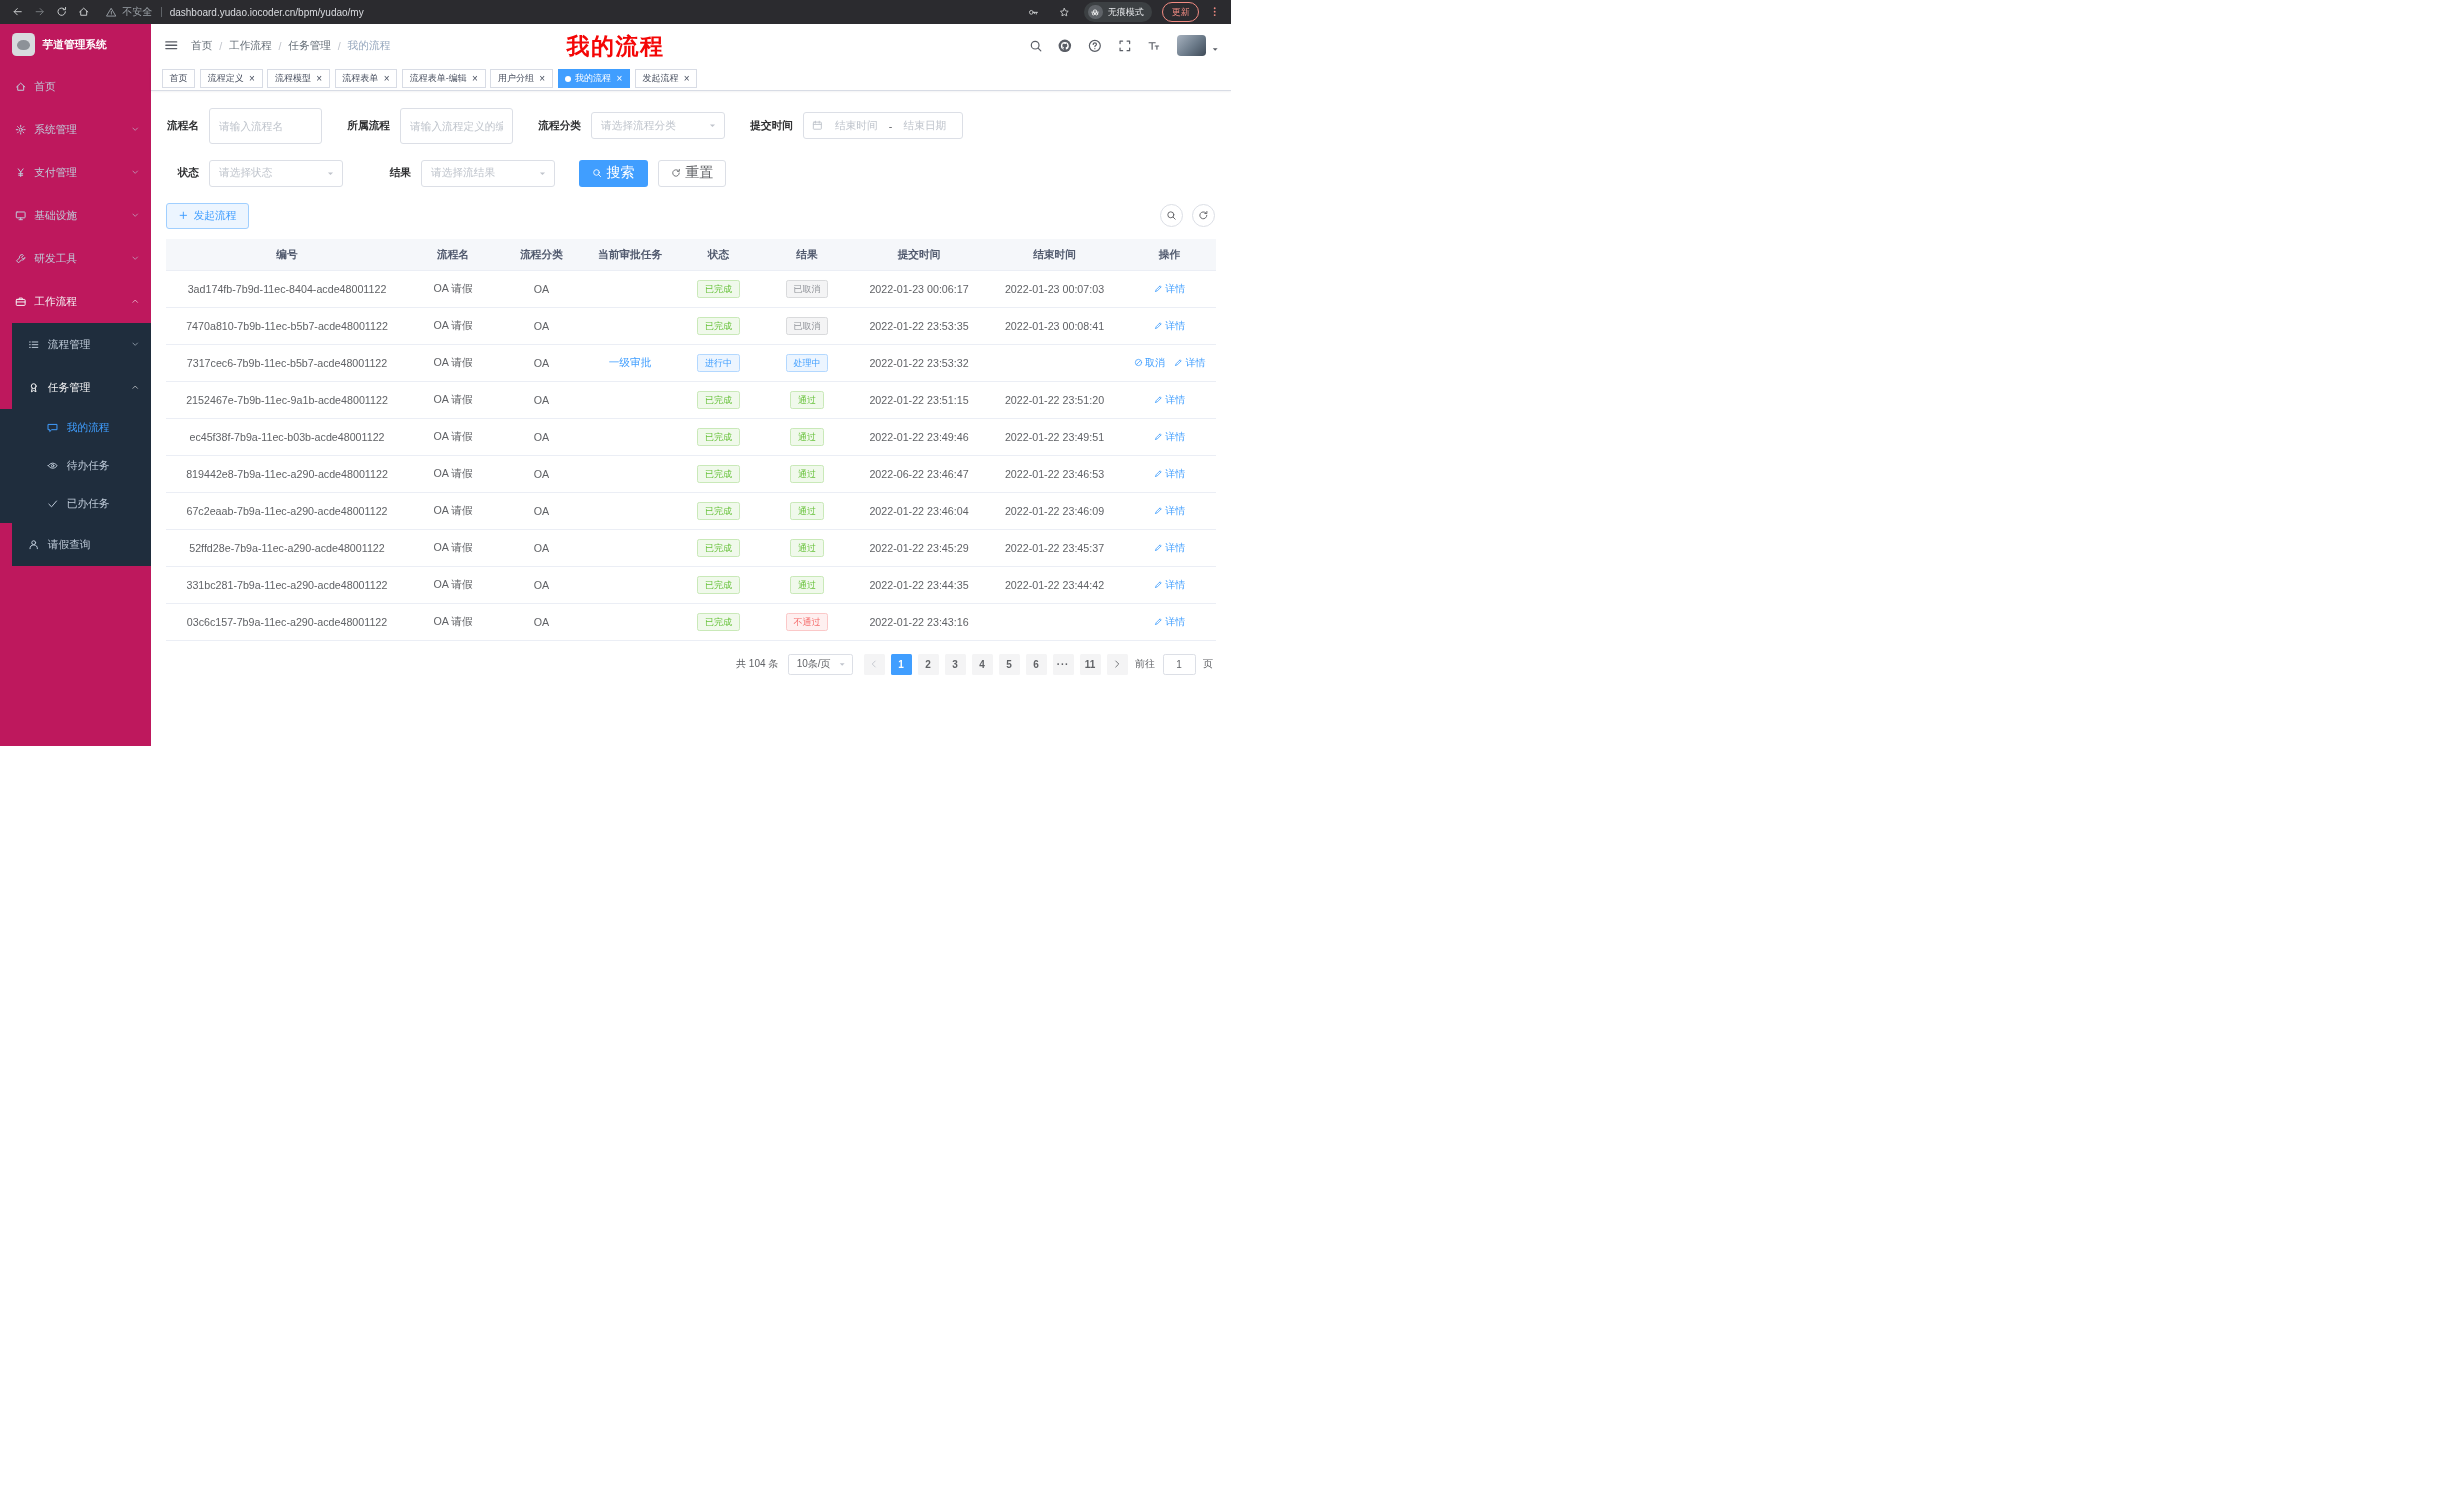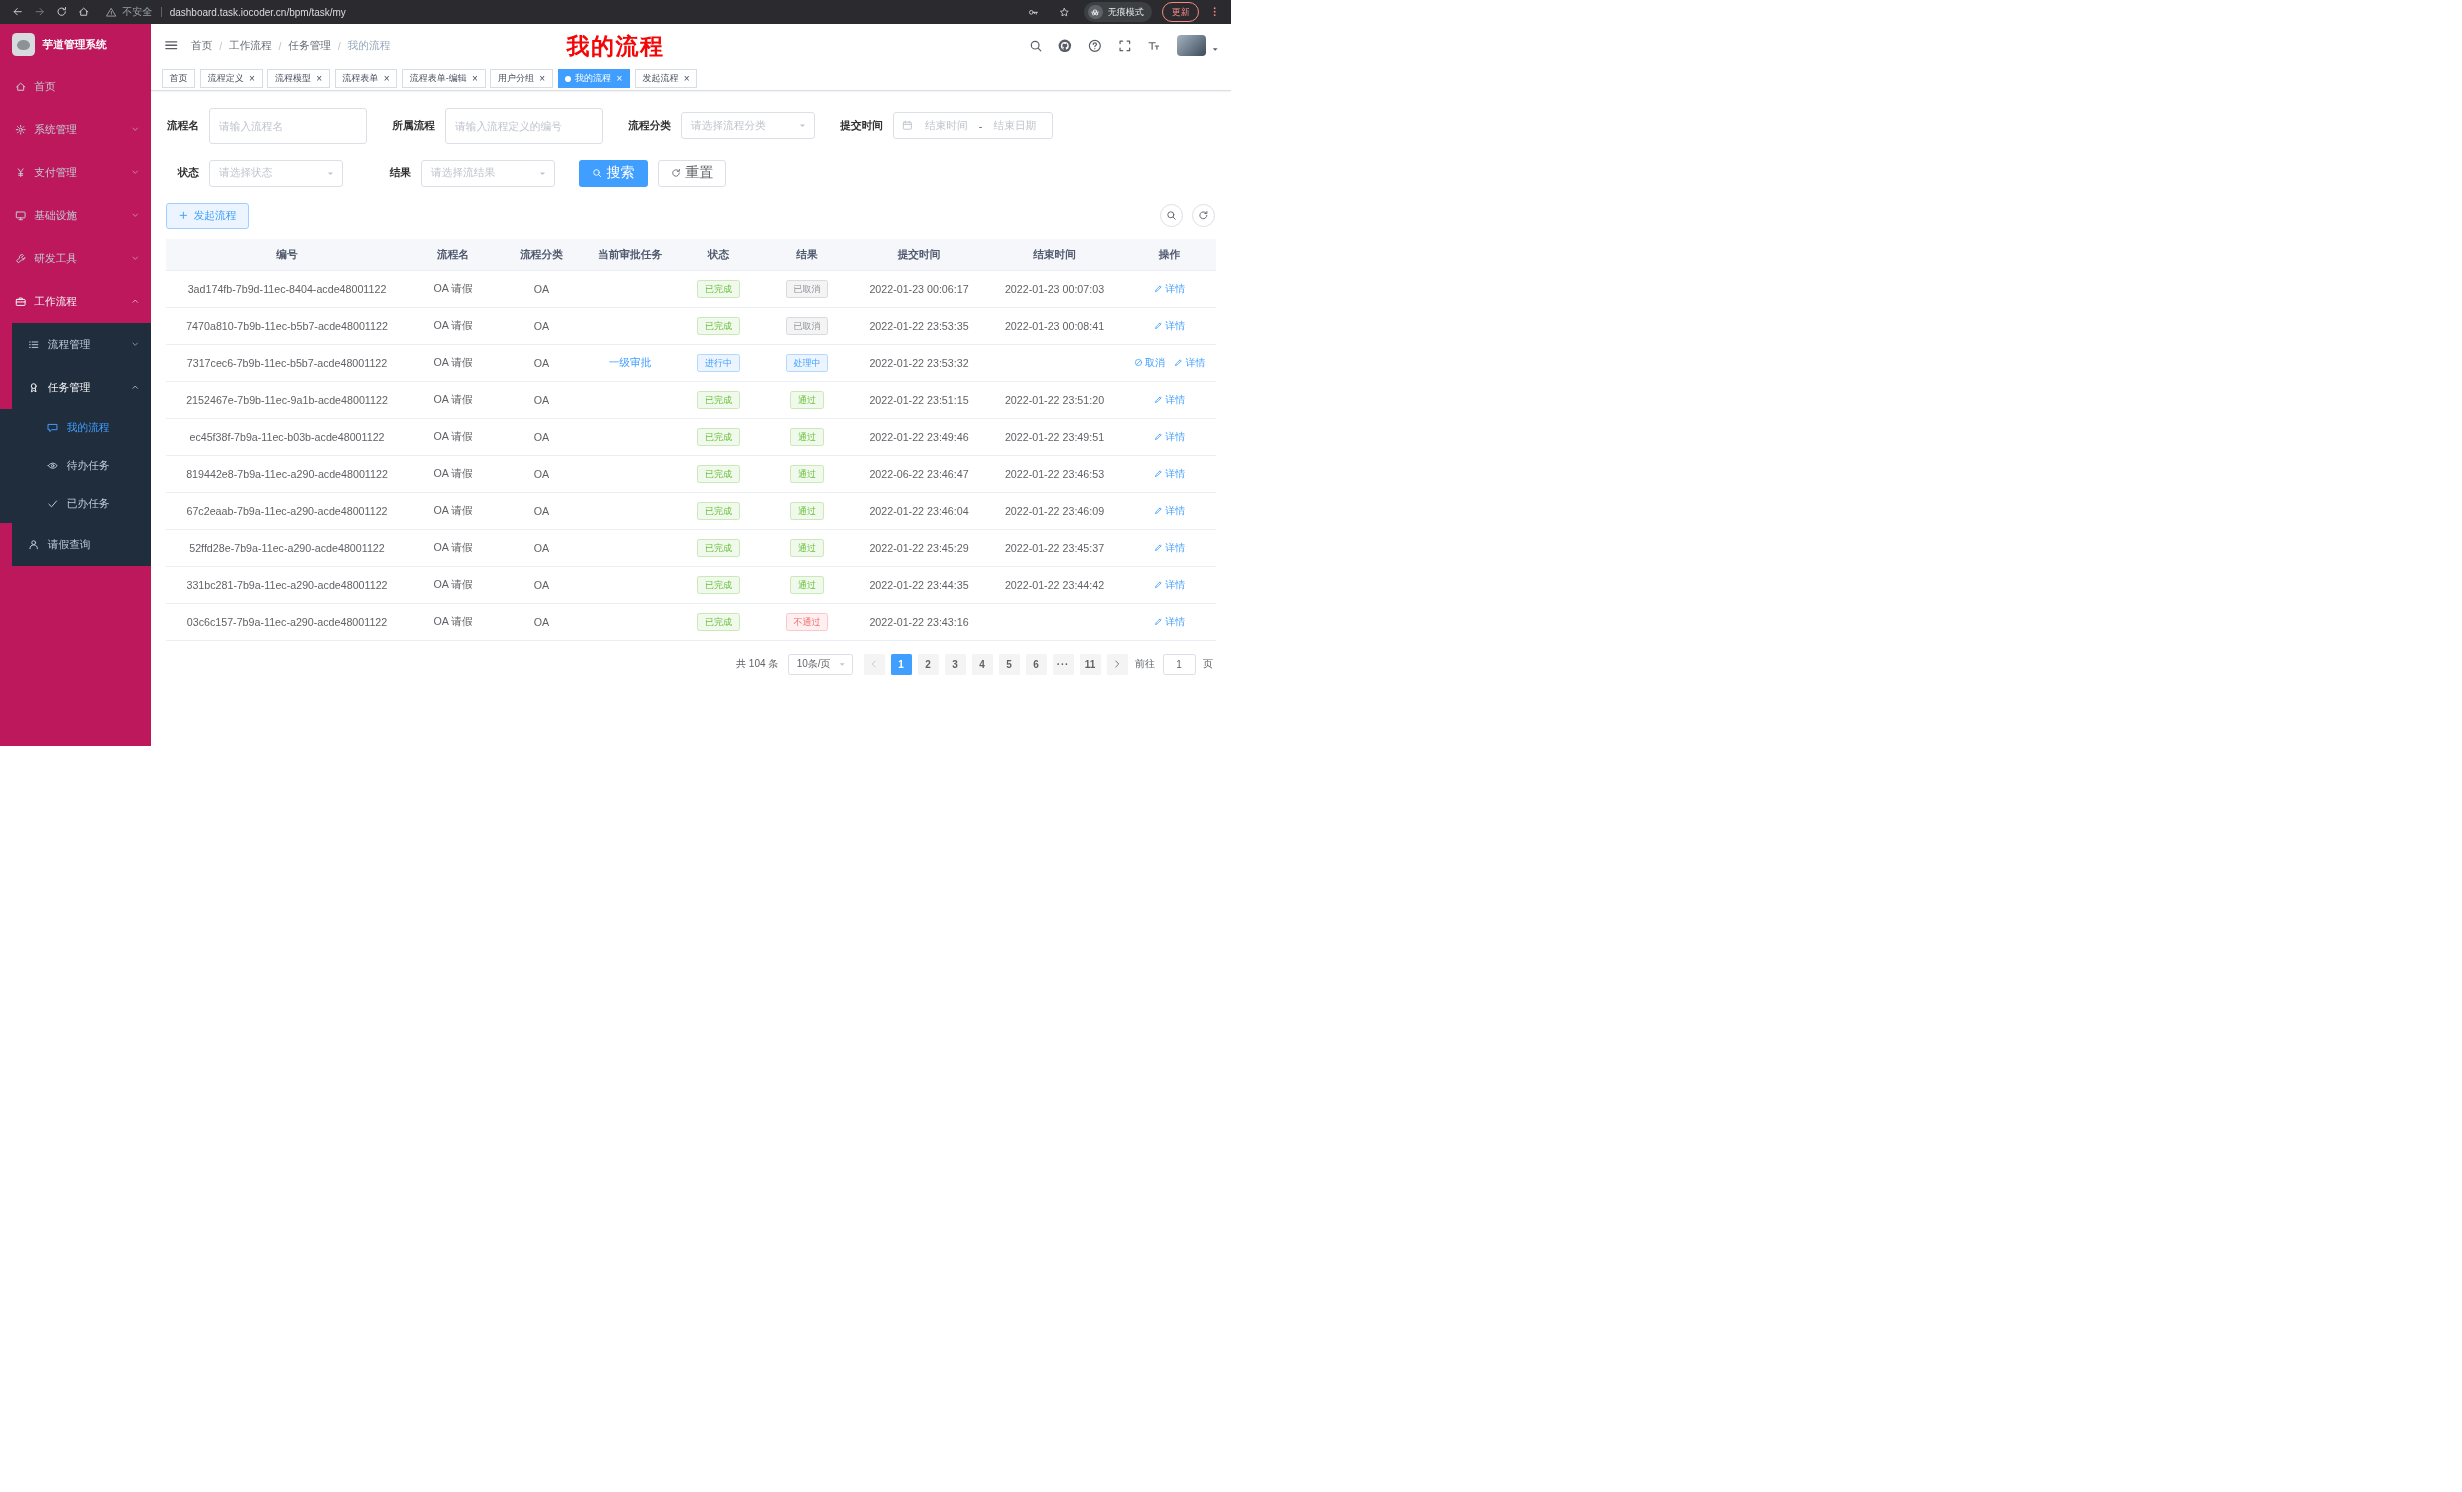--- a/index.html
+++ b/index.html
@@ -65,21 +65,21 @@
 .tag .dot{width:6px;height:6px;border-radius:50%;background:#fff;flex-shrink:0;}
 
 
 .content{flex:1;overflow:auto;padding:16.7px 15px 0;}
 .form-row{display:flex;align-items:center;margin-bottom:16px;}
 .form-item{display:flex;align-items:center;margin-right:24px;}
 .f-label{font-weight:700;color:#303133;font-size:10.7px;text-align:right;margin-right:10px;flex-shrink:0;white-space:nowrap;}
 .w3{width:33px;}
 .w4{width:44px;}
 .inp{height:27px;border:0.8px solid #dcdfe6;border-radius:3px;background:#fff;font-size:10.7px;}
-input.inp{width:158px;padding:17px 9px;color:#606266;outline:none;}
+input.inp{width:113px;padding:17px 9px;color:#606266;outline:none;}
 input.inp::placeholder{color:#bfc4cc;}
 .sel{width:134px;display:flex;align-items:center;justify-content:space-between;padding:0 6.8px 0 9px;cursor:pointer;color:#bfc4cc;}
 .sel .caret{color:#c0c4cc;font-size:9px;}
 .daterange{width:160px;display:flex;align-items:center;gap:3px;padding:0 7.6px;color:#bfc4cc;cursor:pointer;}
 .daterange .cal{color:#c0c4cc;font-size:10.7px;margin-right:1.5px;}
 .daterange .ph{flex:1;text-align:center;}
 .daterange .dsep{color:#606266;}
 .btn{height:27px;border-radius:3px;display:inline-flex;align-items:center;gap:4.6px;font-size:14px;padding:0 12px;cursor:pointer;border:0.8px solid transparent;}
 .btn-primary{background:#409eff;color:#fff;margin-right:10px;}
 .btn-plain{background:#fff;border-color:#dcdfe6;color:#606266;}
@@ -142,21 +142,21 @@
   <div class="urlbox">
     <span class="warn-icon" data-icon="warning">
         <svg viewBox="0 0 16 16" width="1em" height="1em" fill="none" stroke="currentColor" stroke-width="1.4" stroke-linecap="round" stroke-linejoin="round" aria-hidden="true">
           <path d="M8 2.4L14.7 13.6H1.3z"></path>
           <path d="M8 6.6v3.2"></path>
           <circle cx="8" cy="11.6" r=".7" fill="currentColor" stroke="none"></circle>
         </svg>
       </span>
     <span class="sec-label">不安全</span>
     <span class="url-sep"></span>
-    <span class="url-text">dashboard.task.iocoder.cn/bpm/task/my</span>
+    <span class="url-text">dashboard.yudao.iocoder.cn/bpm/yudao/my</span>
   </div>
   <div class="b-right">
     <span class="b-icon sm" data-icon="key">
         <svg viewBox="0 0 16 16" width="1em" height="1em" fill="none" stroke="currentColor" stroke-width="1.4" stroke-linecap="round" stroke-linejoin="round" aria-hidden="true">
           <circle cx="5" cy="8" r="2.8"></circle>
           <path d="M7.8 8h6.4M12.4 8v2.6M9.9 8v1.8"></path>
         </svg>
       </span>
     <span class="b-icon sm" data-icon="star">
         <svg viewBox="0 0 16 16" width="1em" height="1em" fill="none" stroke="currentColor" stroke-width="1.4" stroke-linecap="round" stroke-linejoin="round" aria-hidden="true">

